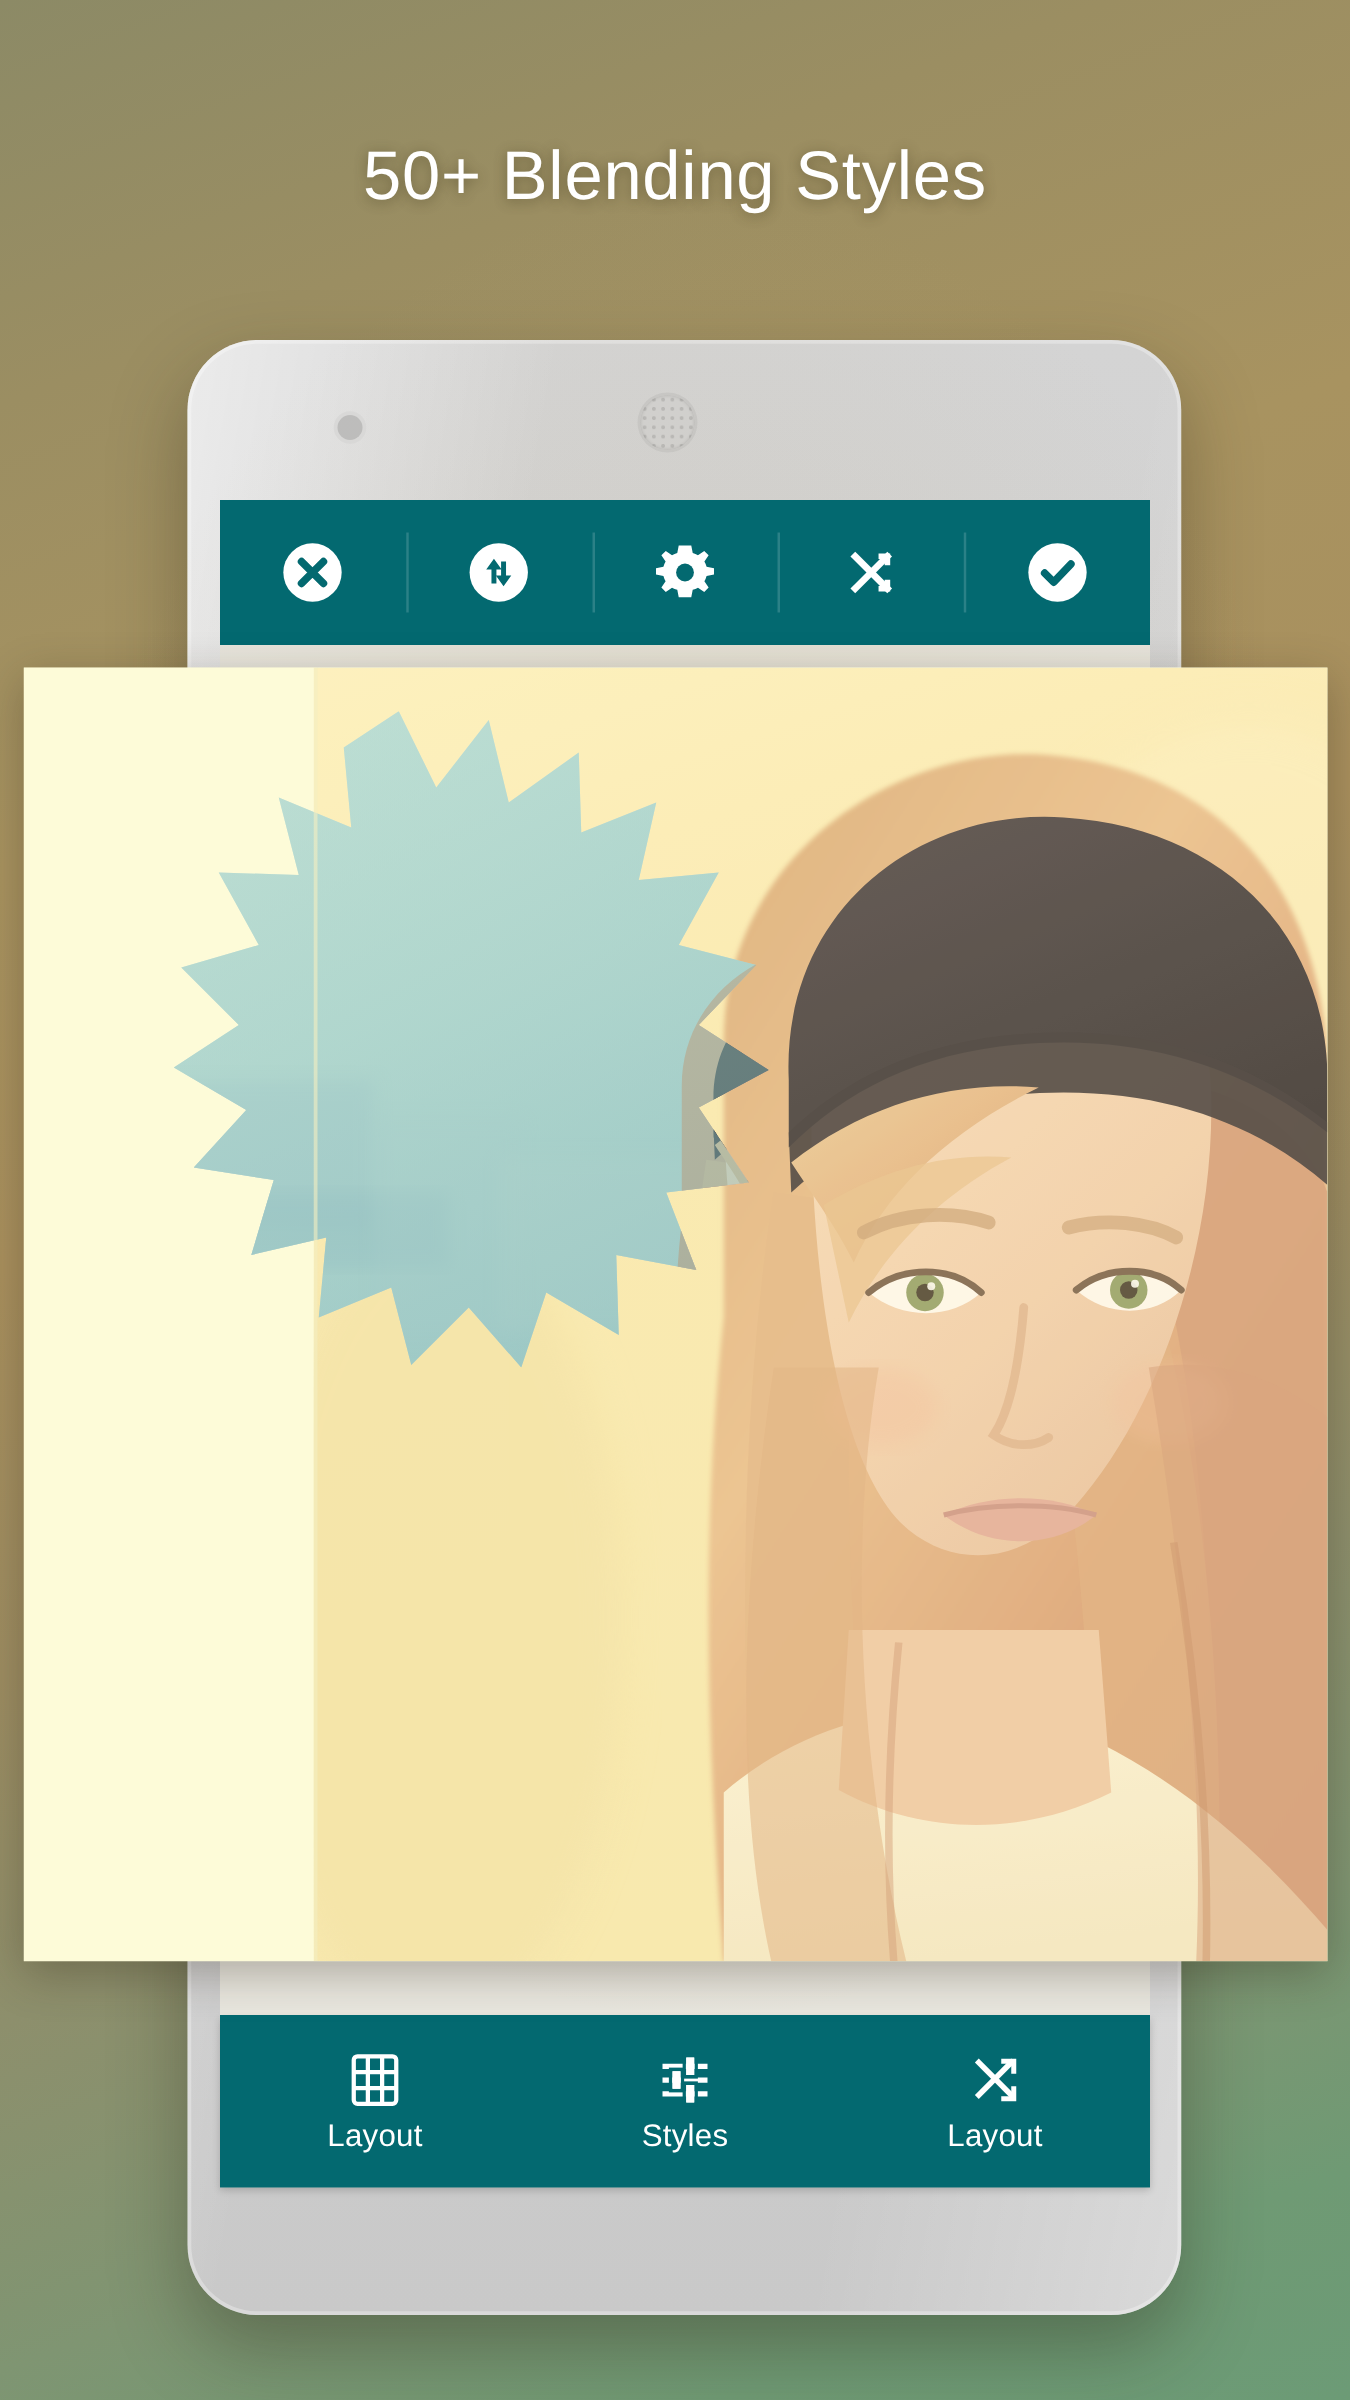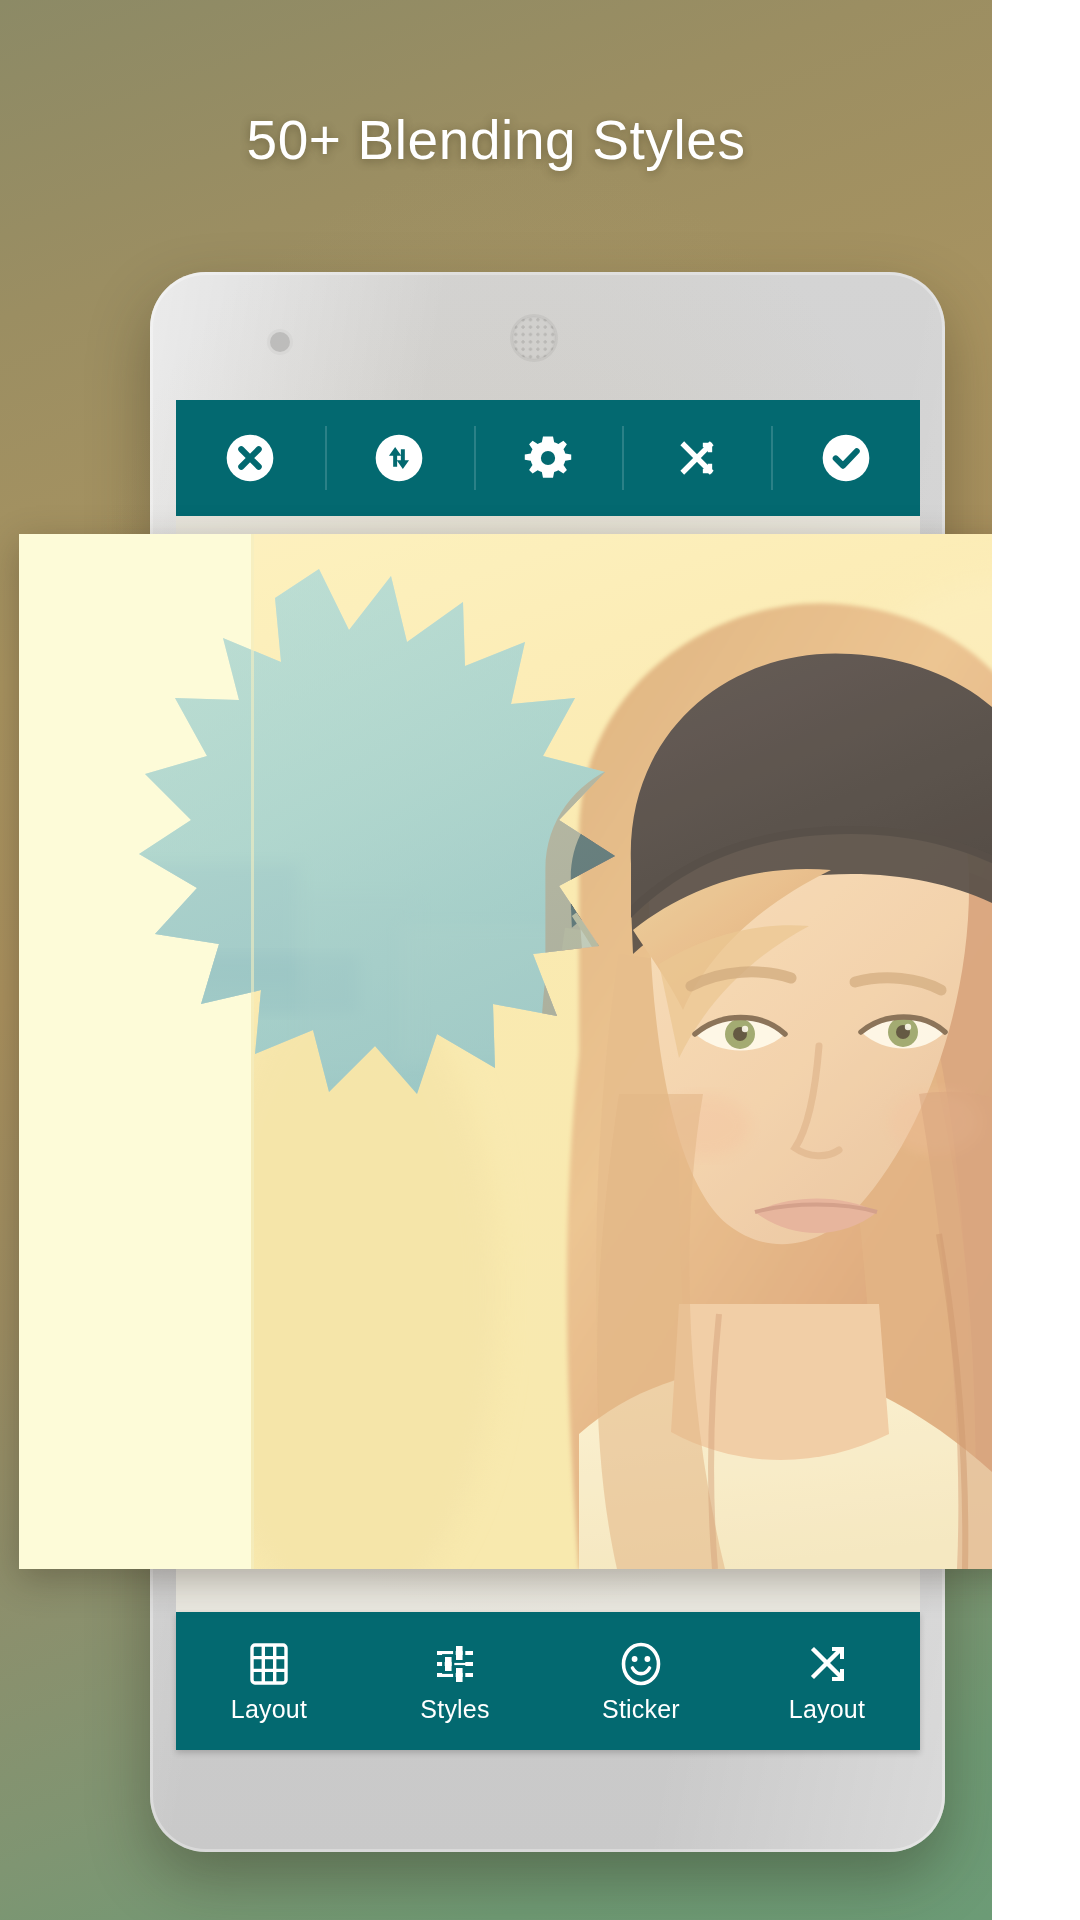--- a/index.html
+++ b/index.html
@@ -8,21 +8,21 @@
   html, body {
     width: 1080px;
     height: 1920px;
     overflow: hidden;
     font-family: "Liberation Sans", sans-serif;
   }
 
   
   #stage {
     position: relative;
-    width: 992px;
+    width: 1080px;
     height: 1920px;
     background:
       linear-gradient(160deg,
         #8c8a66 0%,
         #9b8e62 14%,
         #a89360 30%,
         #a9905e 44%,
         #9d8d62 58%,
         #8d8f6c 70%,
         #7f9572 82%,
@@ -454,29 +454,20 @@
         <rect x="12.4" y="15.4" width="9.6" height="17.2" fill="none" stroke="#036970" stroke-width="2.6"></rect>
         <rect x="23.4" y="26.4" width="9.6" height="17.2" fill="none" stroke="#036970" stroke-width="2.6"></rect>
         <rect x="25" y="6" width="6.4" height="14" fill="#ffffff"></rect>
         <rect x="14" y="17" width="6.4" height="14" fill="#ffffff"></rect>
         <rect x="25" y="28" width="6.4" height="14" fill="#ffffff"></rect>
       </svg>
       <span class="nav-label">Styles</span>
     </div>
 
 
-    <div class="nav-item">
-      <svg class="nav-icon" viewBox="0 0 48 48">
-        <ellipse cx="24" cy="24" rx="17.5" ry="19.5" fill="none" stroke="#ffffff" stroke-width="3.6"></ellipse>
-        <circle cx="17.6" cy="19" r="2.9" fill="#ffffff"></circle>
-        <circle cx="30.4" cy="19" r="2.9" fill="#ffffff"></circle>
-        <path d="M15.5 28 C19.5 35.5 28.5 35.5 32.5 28" stroke="#ffffff" stroke-width="3.6" fill="none" stroke-linecap="round"></path>
-      </svg>
-      <span class="nav-label">Sticker</span>
-    </div>
 
 
     <div class="nav-item">
       <svg class="nav-icon" viewBox="0 0 48 48">
         <path d="M11 10 L37 36" stroke="#ffffff" stroke-width="4.4" stroke-linecap="square"></path>
         <path d="M37 10 L11 36" stroke="#ffffff" stroke-width="4.4" stroke-linecap="square"></path>
         <path d="M29 7 H41 V19 H37 V11 H29 Z" fill="#ffffff"></path>
         <path d="M37 37 V29 H41 V41 H29 V37 Z" fill="#ffffff"></path>
       </svg>
       <span class="nav-label">Layout</span>

